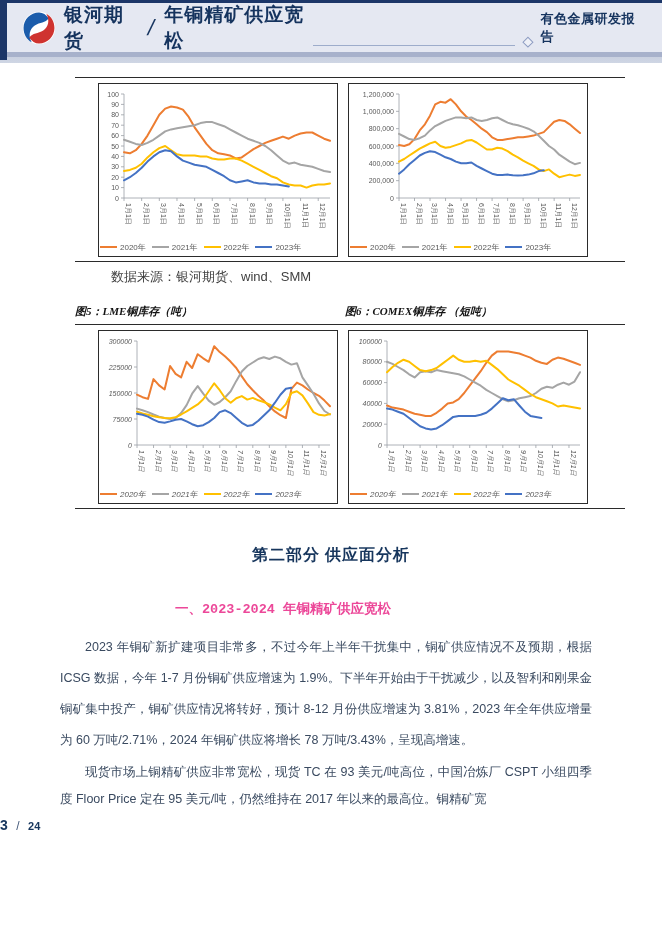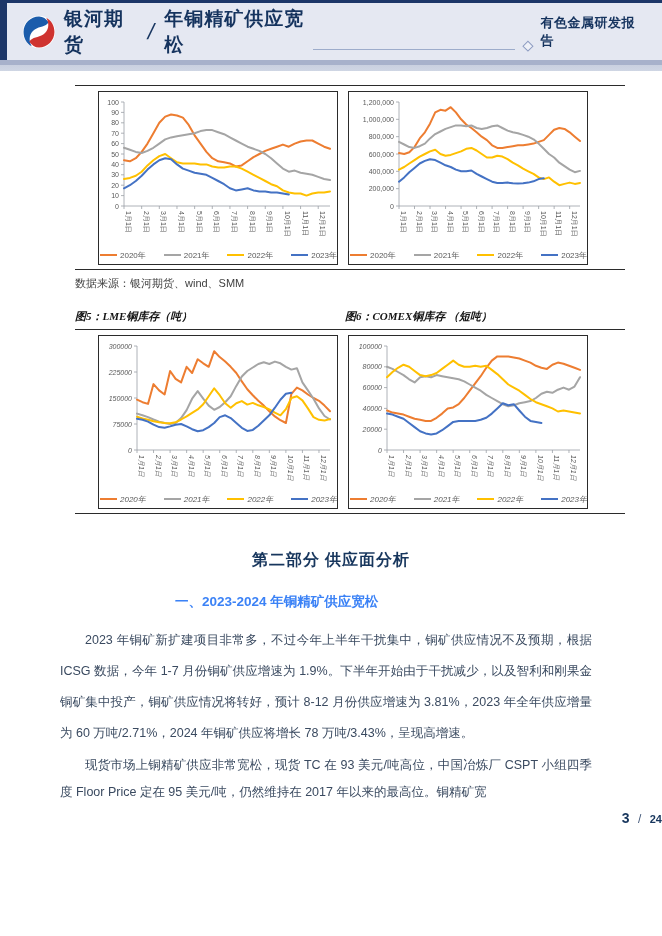--- a/index.html
+++ b/index.html
@@ -3,21 +3,21 @@
 <meta charset="utf-8">
 <style>
   * { box-sizing: border-box; margin:0; padding:0; }
   html,body { width:662px; }
   body {
     height:936px; background:#ffffff; overflow:hidden; position:relative;
     font-family:"Liberation Sans","DejaVu Sans",sans-serif;
   }
   .topline { height:3px; background:#1c3668; width:100%; }
   header {
-    height:57px; background:#e5e8f2; display:flex; align-items:center;
+    height:49px; background:#e5e8f2; display:flex; align-items:center;
     justify-content:space-between; position:relative; padding:0 20px 0 22px;
   }
   .corner { position:absolute; left:0; top:0; width:7px; height:57px; background:#1c3668; }
   .brand { display:flex; align-items:center; gap:8px; }
   .logo svg { display:block; }
   .brand-name { font-size:19px; font-weight:bold; color:#15335e; letter-spacing:1px; }
   .brand-slash { font-size:22px; color:#15335e; font-weight:normal; margin:0 2px; transform:skewX(-12deg); }
   .brand-org { font-size:19px; font-weight:bold; color:#15335e; letter-spacing:1px; }
   .hdr-right { display:flex; align-items:flex-end; gap:9px; }
   .hdr-line { width:215px; height:1px; background:#9daccb; }
@@ -27,31 +27,31 @@
 
   .figblock { margin:14px 37px 0 75px; }
   .figblock.second { margin-top:8px;font-style:italic; }
   .figtitles { display:flex; padding:3px 0 5px 0; }
   .figtitle { font-size:11px; font-weight:bold; color:#141414; font-family:"Liberation Serif","DejaVu Serif",serif; }
   .col-l { width:270px; flex:0 0 270px; }
   .rule { border-top:1.5px solid #2b2b2b; }
   .charts { display:flex; gap:10px; padding:5px 0 4px 23px; }
   .chartbox { width:240px; border:1px solid #2b2b2b; padding:2px 0 2px 1px; background:#fff; }
   .chartbox svg text { font-family:"Liberation Sans","DejaVu Sans",sans-serif; }
-  .legend { display:flex; justify-content:space-between; align-items:center; gap:6px; height:14px; margin-top:-2px; }
+  .legend { display:flex; justify-content:flex-start; align-items:center; gap:6px; height:14px; margin-top:-2px; }
   .legend-item { display:inline-flex; align-items:center; font-size:8px; color:#595959; white-space:nowrap; }
   .legend-swatch { display:inline-block; width:17px; height:2.5px; margin-right:3px; }
-  .source { font-size:11px; color:#3f3f3f; padding:6px 0 7px 0; }
+  .source { font-size:13px; color:#3f3f3f; padding:6px 0 7px 0;margin-left:36px; }
 
   .sec-title { text-align:center; font-size:16px; font-weight:bold; color:#17365d; margin-top:36px; letter-spacing:1px; font-family:"Liberation Serif","DejaVu Serif",serif; }
-  .sec-sub { font-size:13.5px; font-weight:bold; color:#3b82f6; margin:22px 0 0 175px; font-family:Liberation Sans, sans-serif; }
+  .sec-sub { font-size:13.5px; font-weight:bold; color:#ec4899; margin:34px 0 0 175px; font-family:Liberation Mono, monospace; }
   .body { margin:0 70px 0 60px; font-size:12.5px; color:#3a4a60; text-align:justify; text-indent:2em; }
   .p1 { margin-top:14px; line-height:31px; }
   .p2 { margin-top:3px; line-height:27px; }
-  .footer { text-align:right; margin-top:3px; color:#17365d; }
+  .footer { text-align:left; margin-top:3px; color:#17365d; }
   .pg-cur { font-size:14px; font-weight:bold; }
   .pg-sep { font-size:12px; color:#44597a; margin:0 4px; }
   .pg-total { font-size:11px; font-weight:bold; }
 </style>
 </head>
 <body>
 
 <div class="page">
   <div class="topline"></div>
 

